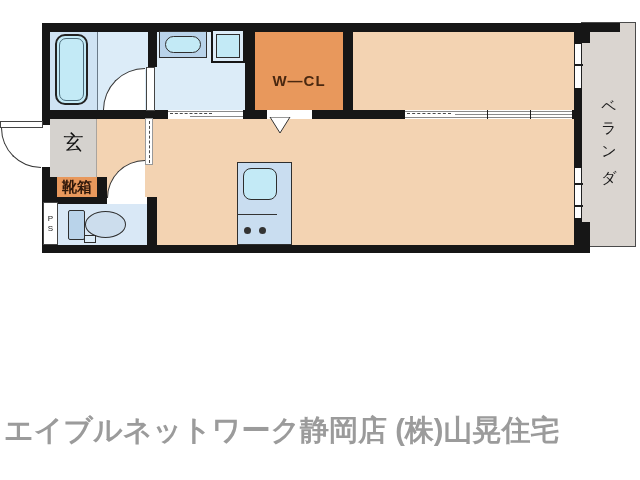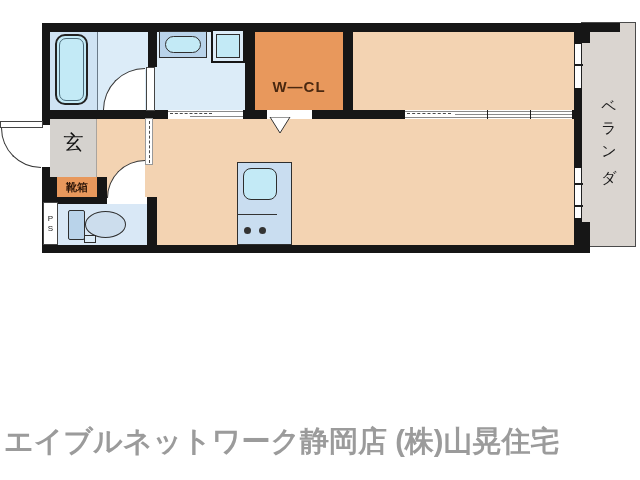--- a/index.html
+++ b/index.html
@@ -43,21 +43,21 @@
   .washer-inner{background:var(--cyan);}
   .tank{background:var(--fixture);border-radius:2px;}
   .bowl{background:#ccdded;border-radius:50%;}
   .flush{background:var(--wet);}
   .counter{background:var(--counter);}
   .ksink{background:var(--cyan);border-radius:8px;}
   .burner{background:#333;border-radius:50%;width:7px;height:7px;}
   
   .lbl{display:flex;align-items:center;justify-content:center;white-space:nowrap;}
   .lbl-genkan{font-size:20px;}
-  .lbl-shoebox{font-size:11px;font-weight:bold;color:#30180a;}
+  .lbl-shoebox{font-size:15px;font-weight:bold;color:#30180a;}
   .lbl-wcl{font-size:15px;font-weight:bold;color:#4a2810;letter-spacing:1px;}
   .lbl-room{font-size:17px;}
   .lbl-ldk{font-size:19px;}
   .lbl-ps{font-size:8px;line-height:1.25;text-align:center;color:#222;}
   .ps-box{background:#fff;border:1px solid #444;box-sizing:border-box;
           display:flex;flex-direction:column;align-items:center;justify-content:center;}
   .lbl-veranda{writing-mode:vertical-rl;font-size:15px;letter-spacing:6px;color:#1a1a1a;
                position:absolute;inset:0;display:flex;align-items:center;justify-content:center;}
   .caption{font-size:29px;font-weight:bold;color:var(--caption);white-space:nowrap;}
   .edge{background:#a9a49e;}
@@ -164,17 +164,17 @@
   <div class="abs fx flush" style="left:84px;top:235px;width:12px;height:8px;"></div>
 
   <div class="abs fx counter" style="left:237px;top:162px;width:55px;height:83px;"></div>
   <div class="abs fx ksink" style="left:243px;top:168px;width:34px;height:32px;"></div>
   <div class="abs" style="left:237px;top:214px;width:40px;height:1px;background:#333;"></div>
   <div class="abs burner" style="left:244px;top:227px;"></div>
   <div class="abs burner" style="left:259px;top:227px;"></div>
 
   <div class="abs lbl lbl-genkan" style="left:50px;top:130px;width:47px;height:24px;">玄</div>
   <div class="abs lbl lbl-shoebox" style="left:57px;top:180px;width:40px;height:14px;">靴箱</div>
-  <div class="abs lbl lbl-wcl" style="left:255px;top:76px;width:88px;height:20px;">W—CL</div>
+  <div class="abs lbl lbl-wcl" style="left:255px;top:70px;width:88px;height:20px;">W—CL</div>
 
-  <div class="abs caption" style="left:4px;top:422px;text-align:right;">エイブルネットワーク静岡店 (株)山晃住宅</div>
+  <div class="abs caption" style="left:4px;top:411px;text-align:right;">エイブルネットワーク静岡店 (株)山晃住宅</div>
 
 </div>
 
 </body></html>

